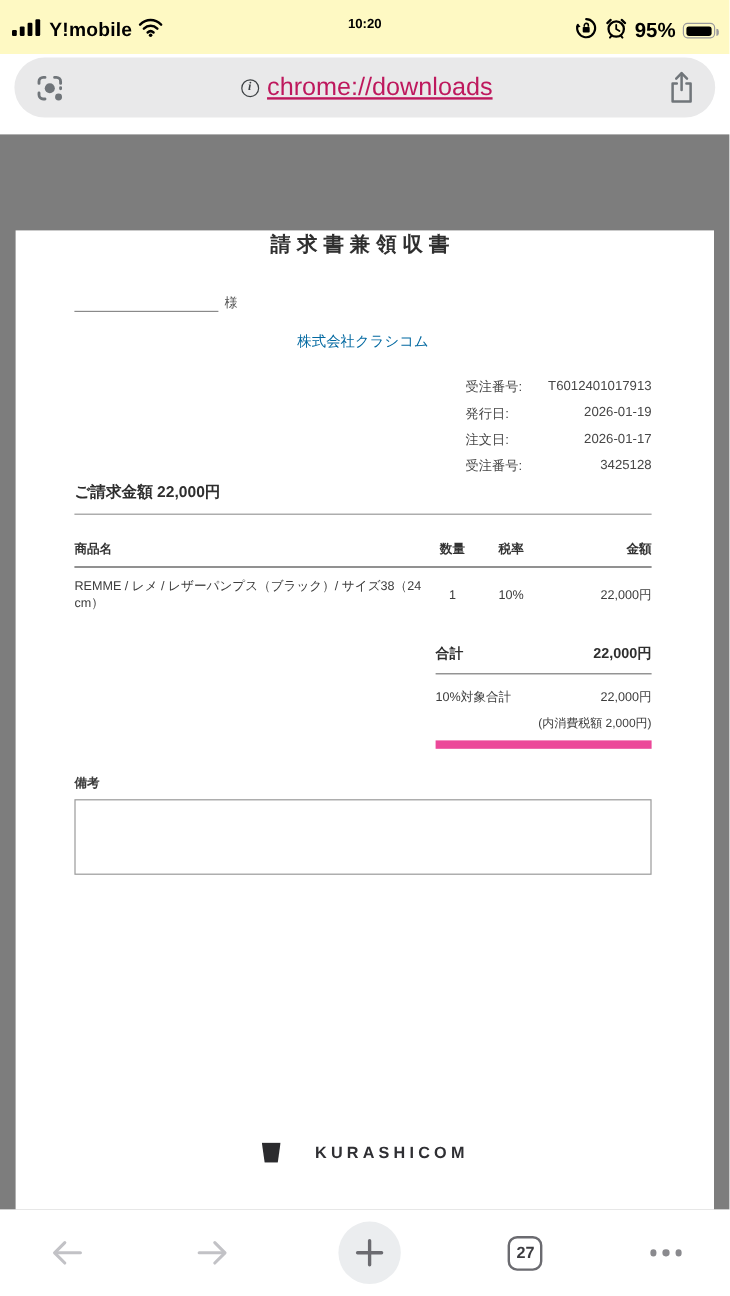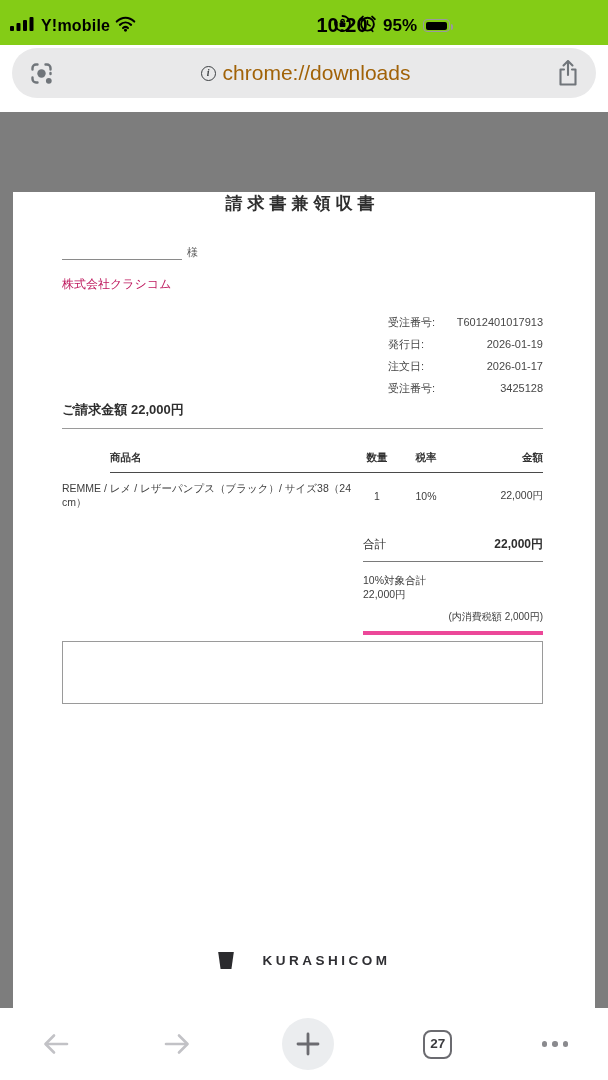--- a/index.html
+++ b/index.html
@@ -1,72 +1,72 @@
 <!DOCTYPE html>
 <html><head>
 <meta charset="utf-8">
 <style>
   * { margin:0; padding:0; box-sizing:border-box; }
   html,body { width:608px; height:1080px; overflow:hidden; background:#fff;
     font-family:"Liberation Sans","DejaVu Sans",sans-serif; }
   .screen { width:608px; height:1080px; display:flex; flex-direction:column; }
 
   
-  .status-bar { height:45px; display:flex; align-items:center; 
-    padding:6px 12px 0 10px; background:#84cc16; color:#000; }
+  .status-bar { height:45px; display:flex; align-items:center; justify-content:space-between;
+    padding:6px 12px 0 10px; background:#fef9c3; color:#000; }
   .sb-left, .sb-right { display:flex; align-items:center; gap:5px; }
   .sb-left { width:220px; }
   .sb-right { width:220px; justify-content:flex-end; gap:6px; }
   .carrier { font-size:16px; font-weight:600; letter-spacing:0.2px; }
-  .sb-time { font-size:20px; font-weight:700; position:absolute; left:50%; transform:translateX(-50%); top:14px;margin-left:38px; }
+  .sb-time { font-size:11px; font-weight:700; position:absolute; left:50%; transform:translateX(-50%); top:14px; }
   .batt-pct { font-size:17px; font-weight:600; }
   .battery { position:relative; width:27px; height:13px; border:1px solid #9a9a9e; border-radius:4px; }
   .battery .fill { position:absolute; left:1.5px; top:1.5px; bottom:1.5px; width:21px; background:#000; border-radius:2px; }
   .battery .nub { position:absolute; right:-4px; top:3.5px; width:2.5px; height:6px; background:#9a9a9e;
     border-radius:0 2px 2px 0; }
 
   
   .url-row { background:#fff; padding:3px 12px 14px 12px; }
   .url-pill { height:50px; background:#e9e9ea; border-radius:25px; display:flex;
     align-items:center; justify-content:space-between; padding:0 16px; }
   .url-center { display:flex; align-items:center; gap:7px; }
   .info-badge { width:15px; height:15px; border:1.5px solid #3c4043; border-radius:50%;
     font-size:10px; line-height:12px; text-align:center; color:#3c4043;
     font-family:"Liberation Serif","DejaVu Serif",serif; font-style:italic; font-weight:700; }
-  .url-text { font-size:21px; color:#a16207; }
+  .url-text { font-size:21px; color:#be185d;text-decoration:underline; }
   .icon-btn { background:none; border:none; display:flex; align-items:center; justify-content:center; }
 
   
   .viewer { flex:1; background:#7d7d7d; overflow:hidden; }
   .page { width:582px; height:817px; margin:15px auto 0; background:#fff; position:relative;
     padding:0 52px 0 49px; color:#3a3a3a; }
   .doc-title { margin-top:80px; text-align:center; font-size:17px; font-weight:700;
     letter-spacing:5px; color:#2f2f2f; }
   .recipient { margin-top:30px; font-size:11px; color:#555; display:flex; align-items:flex-end; gap:5px; }
   .blank-line { display:inline-block; width:120px; border-bottom:1px solid #8a8a8a; height:12px; }
-  .company { margin-top:16px; text-align:left; font-size:12px; color:#be185d; }
+  .company { margin-top:16px; text-align:center; font-size:12px; color:#0369a1; }
   .meta { margin-top:18px; margin-left:auto; width:155px; font-size:11px; color:#474747; }
   .meta-row { display:flex; justify-content:space-between; height:22px; align-items:center; }
   .meta-row .v { text-align:right; }
   .amount-due { margin-top:2px; font-size:13px; font-weight:700; color:#2e2e2e;
     padding-bottom:9px; border-bottom:1px solid #9a9a9a; }
   .items { margin-top:22px; font-size:10.5px; }
   .i-head, .i-row { display:grid; grid-template-columns:1fr 44px 54px 90px; align-items:center; }
-  .i-head { font-weight:600; color:#333; padding-bottom:7px; border-bottom:1px solid #4a4a4a;margin-left:48px; }
+  .i-head { font-weight:600; color:#333; padding-bottom:7px; border-bottom:1px solid #4a4a4a; }
   .i-row { padding-top:9px; color:#3d3d3d; }
   .c-qty, .c-tax { text-align:center; }
   .c-amt { text-align:right; }
   .totals { margin-top:26px; margin-left:auto; width:180px; font-size:10.5px; color:#3d3d3d; }
   .t-main { display:flex; justify-content:space-between; align-items:baseline;
     padding-bottom:8px; border-bottom:1px solid #7a7a7a; }
-  .t-main .lab { font-size:11.5px; font-weight:400; color:#2e2e2e; }
+  .t-main .lab { font-size:11.5px; font-weight:700; color:#2e2e2e; }
   .t-main .val { font-size:12px; font-weight:700; color:#2e2e2e; }
-  .t-sub { display:flex; justify-content:space-between; margin-top:12px;flex-direction:column; }
+  .t-sub { display:flex; justify-content:space-between; margin-top:12px; }
   .t-note { text-align:right; margin-top:8px; font-size:10px; padding-bottom:7px;
-    border-bottom:4px solid #ec4899; }
+    border-bottom:7px solid #ec4899; }
   .remarks-label { margin-top:22px; font-size:10.5px; font-weight:600; color:#3a3a3a; }
   .remarks-box { margin-top:6px; height:63px; border:1px solid #9a9a9a; background:#fff; }
   .brand { position:absolute; left:0; right:0; bottom:40px; display:flex;
     align-items:center; justify-content:center; gap:28px; }
   .brand-mark { width:17px; height:17px; background:#2b2b2e;
     clip-path:polygon(4% 0,96% 0,82% 100%,18% 100%); }
   .brand-text { font-size:13.5px; font-weight:700; letter-spacing:3.5px; color:#2f2f33; }
 
   
   .toolbar { height:72px; background:#fff; display:flex; align-items:center;
@@ -208,20 +208,21 @@
           <span class="lab">合計</span>
           <span class="val">22,000円</span>
         </div>
         <div class="t-sub">
           <span>10%対象合計</span>
           <span>22,000円</span>
         </div>
         <div class="t-note">(内消費税額 2,000円)</div>
       </div>
 
+      <div class="remarks-label">備考</div>
       <div class="remarks-box"></div>
 
       <div class="brand">
         <span class="brand-mark"></span>
         <span class="brand-text">KURASHICOM</span>
       </div>
 
     </div>
   </main>
 

